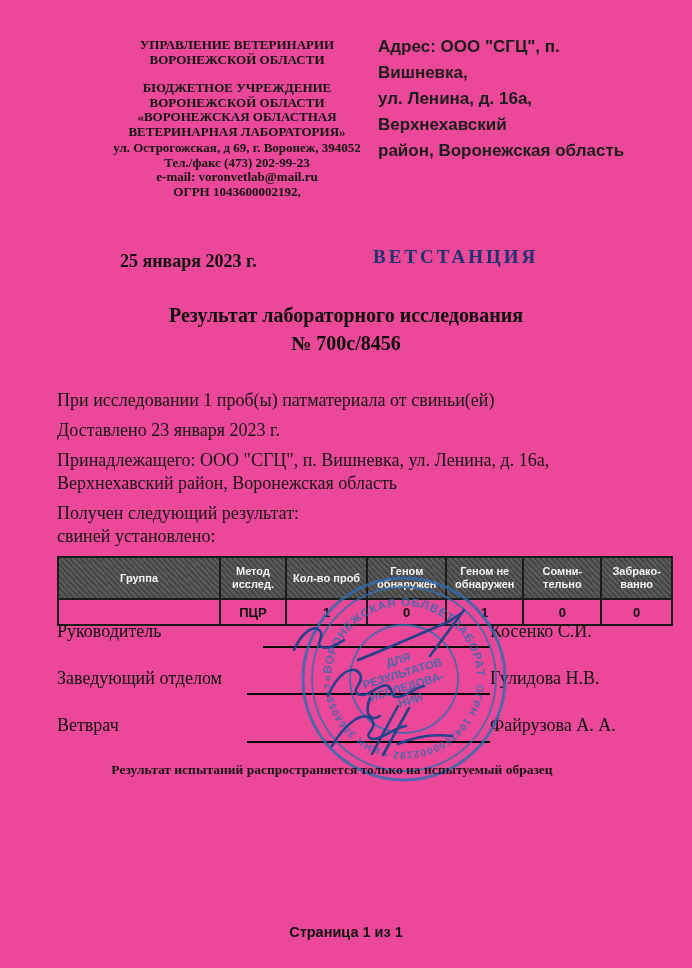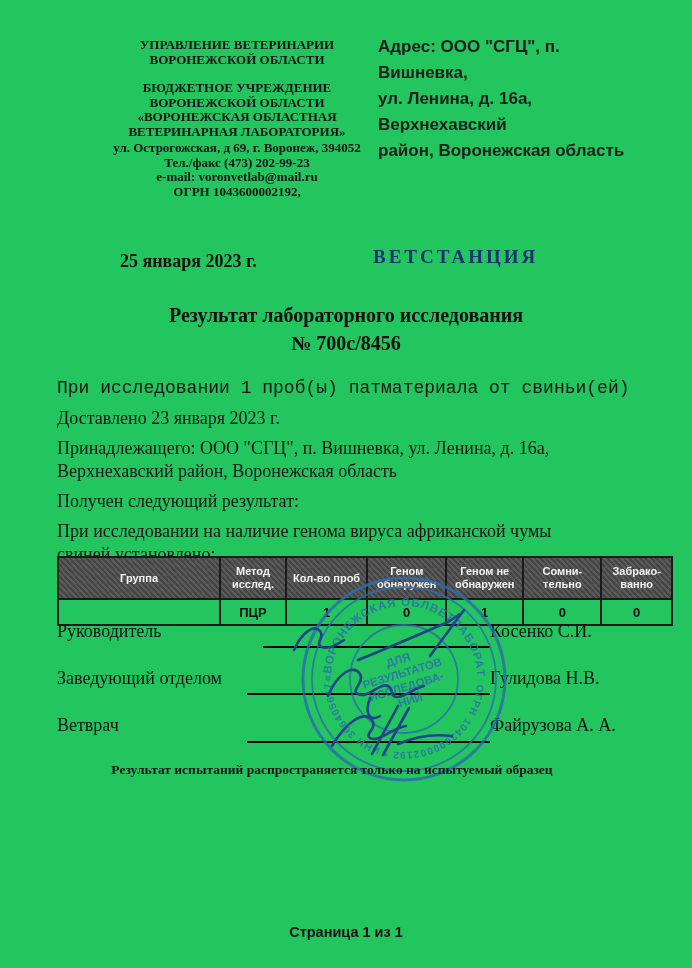--- a/index.html
+++ b/index.html
@@ -1,19 +1,19 @@
 <!DOCTYPE html>
 <html><head>
 <meta charset="utf-8">
 <style>
   html,body{margin:0;padding:0;background:#e8e8e8;}
   .page{
     position:relative;
     width:692px;height:968px;
-    background:#22c55e;
+    background:#ec4899;
     overflow:hidden;
     font-family:"Liberation Serif", serif;
     color:#161616;
     box-shadow:0 0 6px rgba(0,0,0,.25);
   }
   
   .sender{
     position:absolute;left:72px;top:38px;width:330px;
     text-align:center;font-weight:bold;
     font-size:13px;line-height:14.5px;color:#131313;
@@ -44,21 +44,21 @@
   .title{
     position:absolute;left:0;top:301px;width:692px;
     text-align:center;font-weight:bold;font-size:20px;line-height:28px;color:#0e0e0e;
   }
   
   .body-text{
     position:absolute;left:57px;top:373px;width:600px;
     font-size:18px;line-height:23px;color:#151515;
   }
   .body-text .para{margin-top:7px;}
-  .body-text div:first-child{margin-top:4px;font-family:Liberation Mono, monospace;}
+  .body-text div:first-child{margin-top:16px;}
   
   table.results{
     position:absolute;left:57px;top:556px;width:616px;
     border-collapse:collapse;table-layout:fixed;
     font-family:"Liberation Sans", sans-serif;
   }
   table.results td,table.results th{
     border:2px solid #1b1b1b;
     text-align:center;vertical-align:middle;
     padding:1px 2px;
@@ -125,21 +125,20 @@
     <div>Результат лабораторного исследования</div>
     <div>№ 700с/8456</div>
   </div>
 
   <div class="body-text">
     <div>При исследовании 1 проб(ы) патматериала от свиньи(ей)</div>
     <div class="para">Доставлено 23 января 2023 г.</div>
     <div class="para">Принадлежащего: ООО "СГЦ", п. Вишневка, ул. Ленина, д. 16а,</div>
     <div>Верхнехавский район, Воронежская область</div>
     <div class="para">Получен следующий результат:</div>
-    <div class="para">При исследовании на наличие генома вируса африканской чумы</div>
     <div>свиней установлено:</div>
   </div>
 
   <table class="results">
     <colgroup>
       <col style="width:26.4%">
         <col style="width:10.7%">
         <col style="width:13.3%">
       <col style="width:12.8%">
         <col style="width:12.6%">

